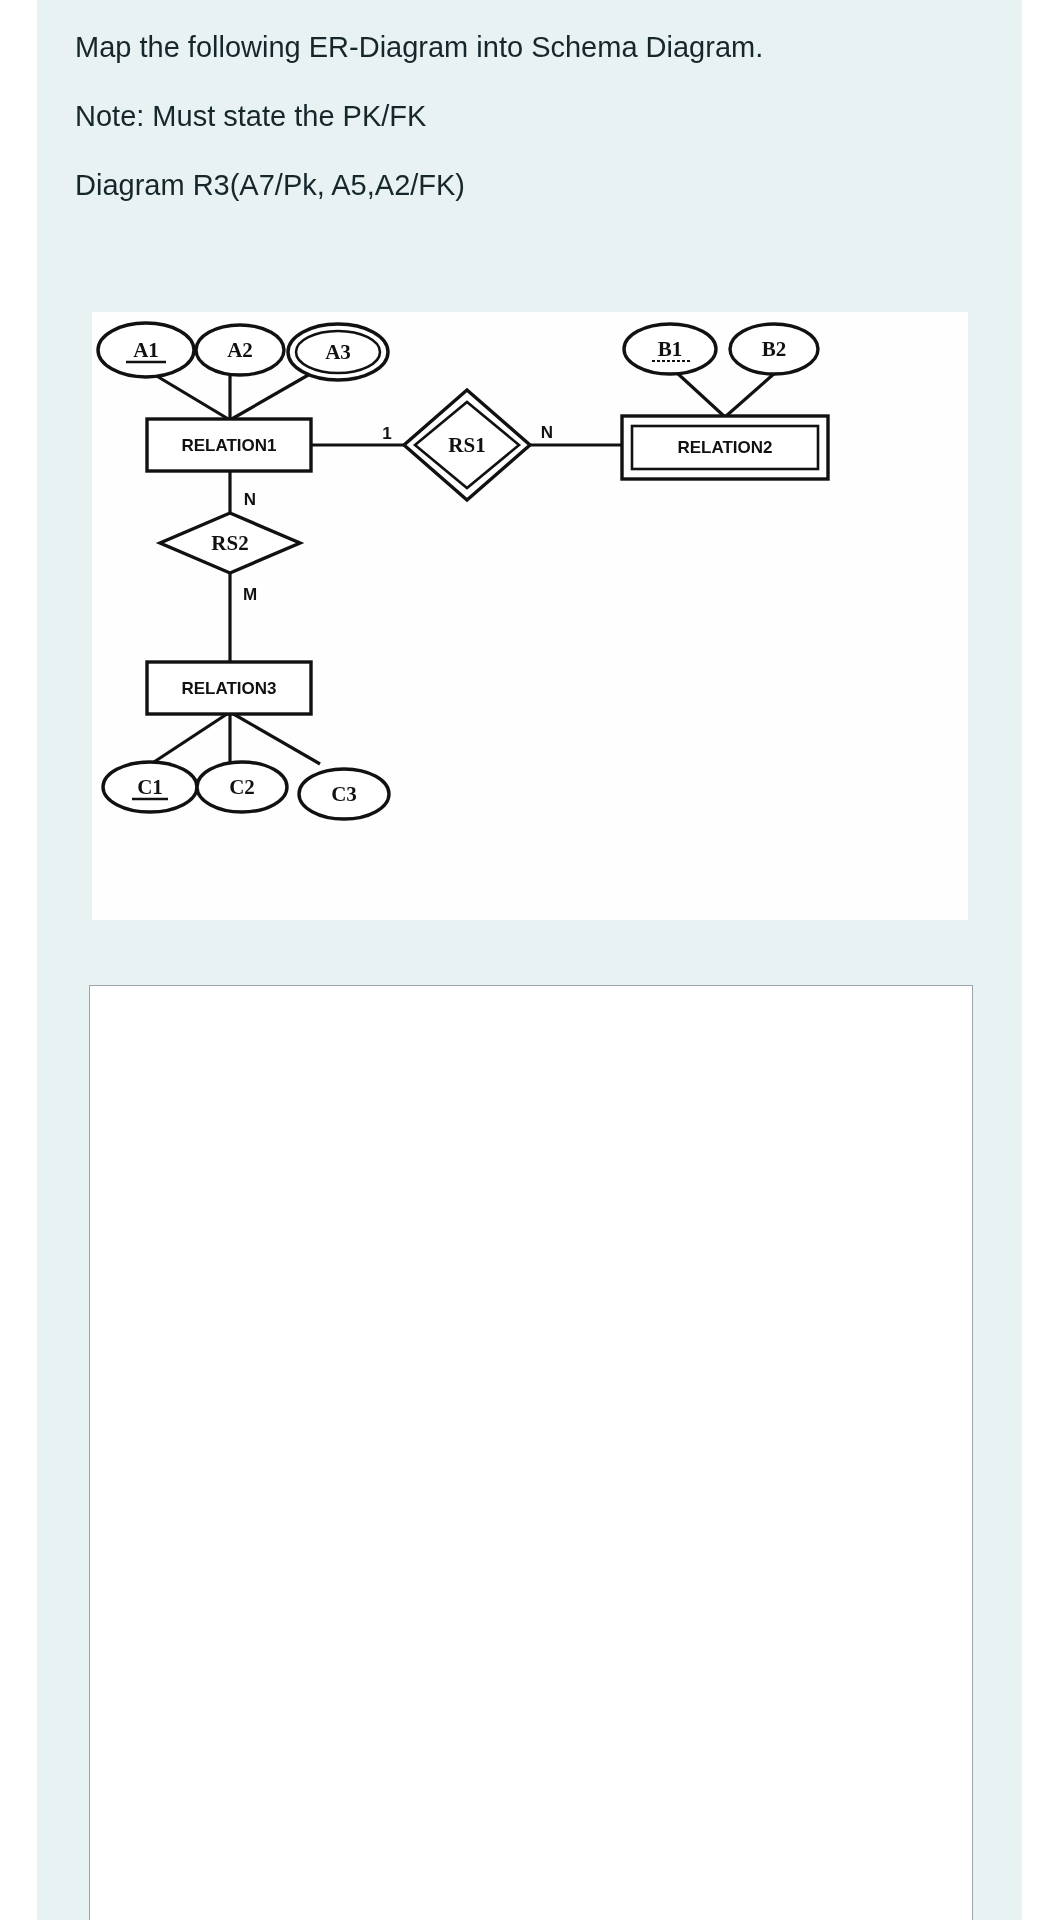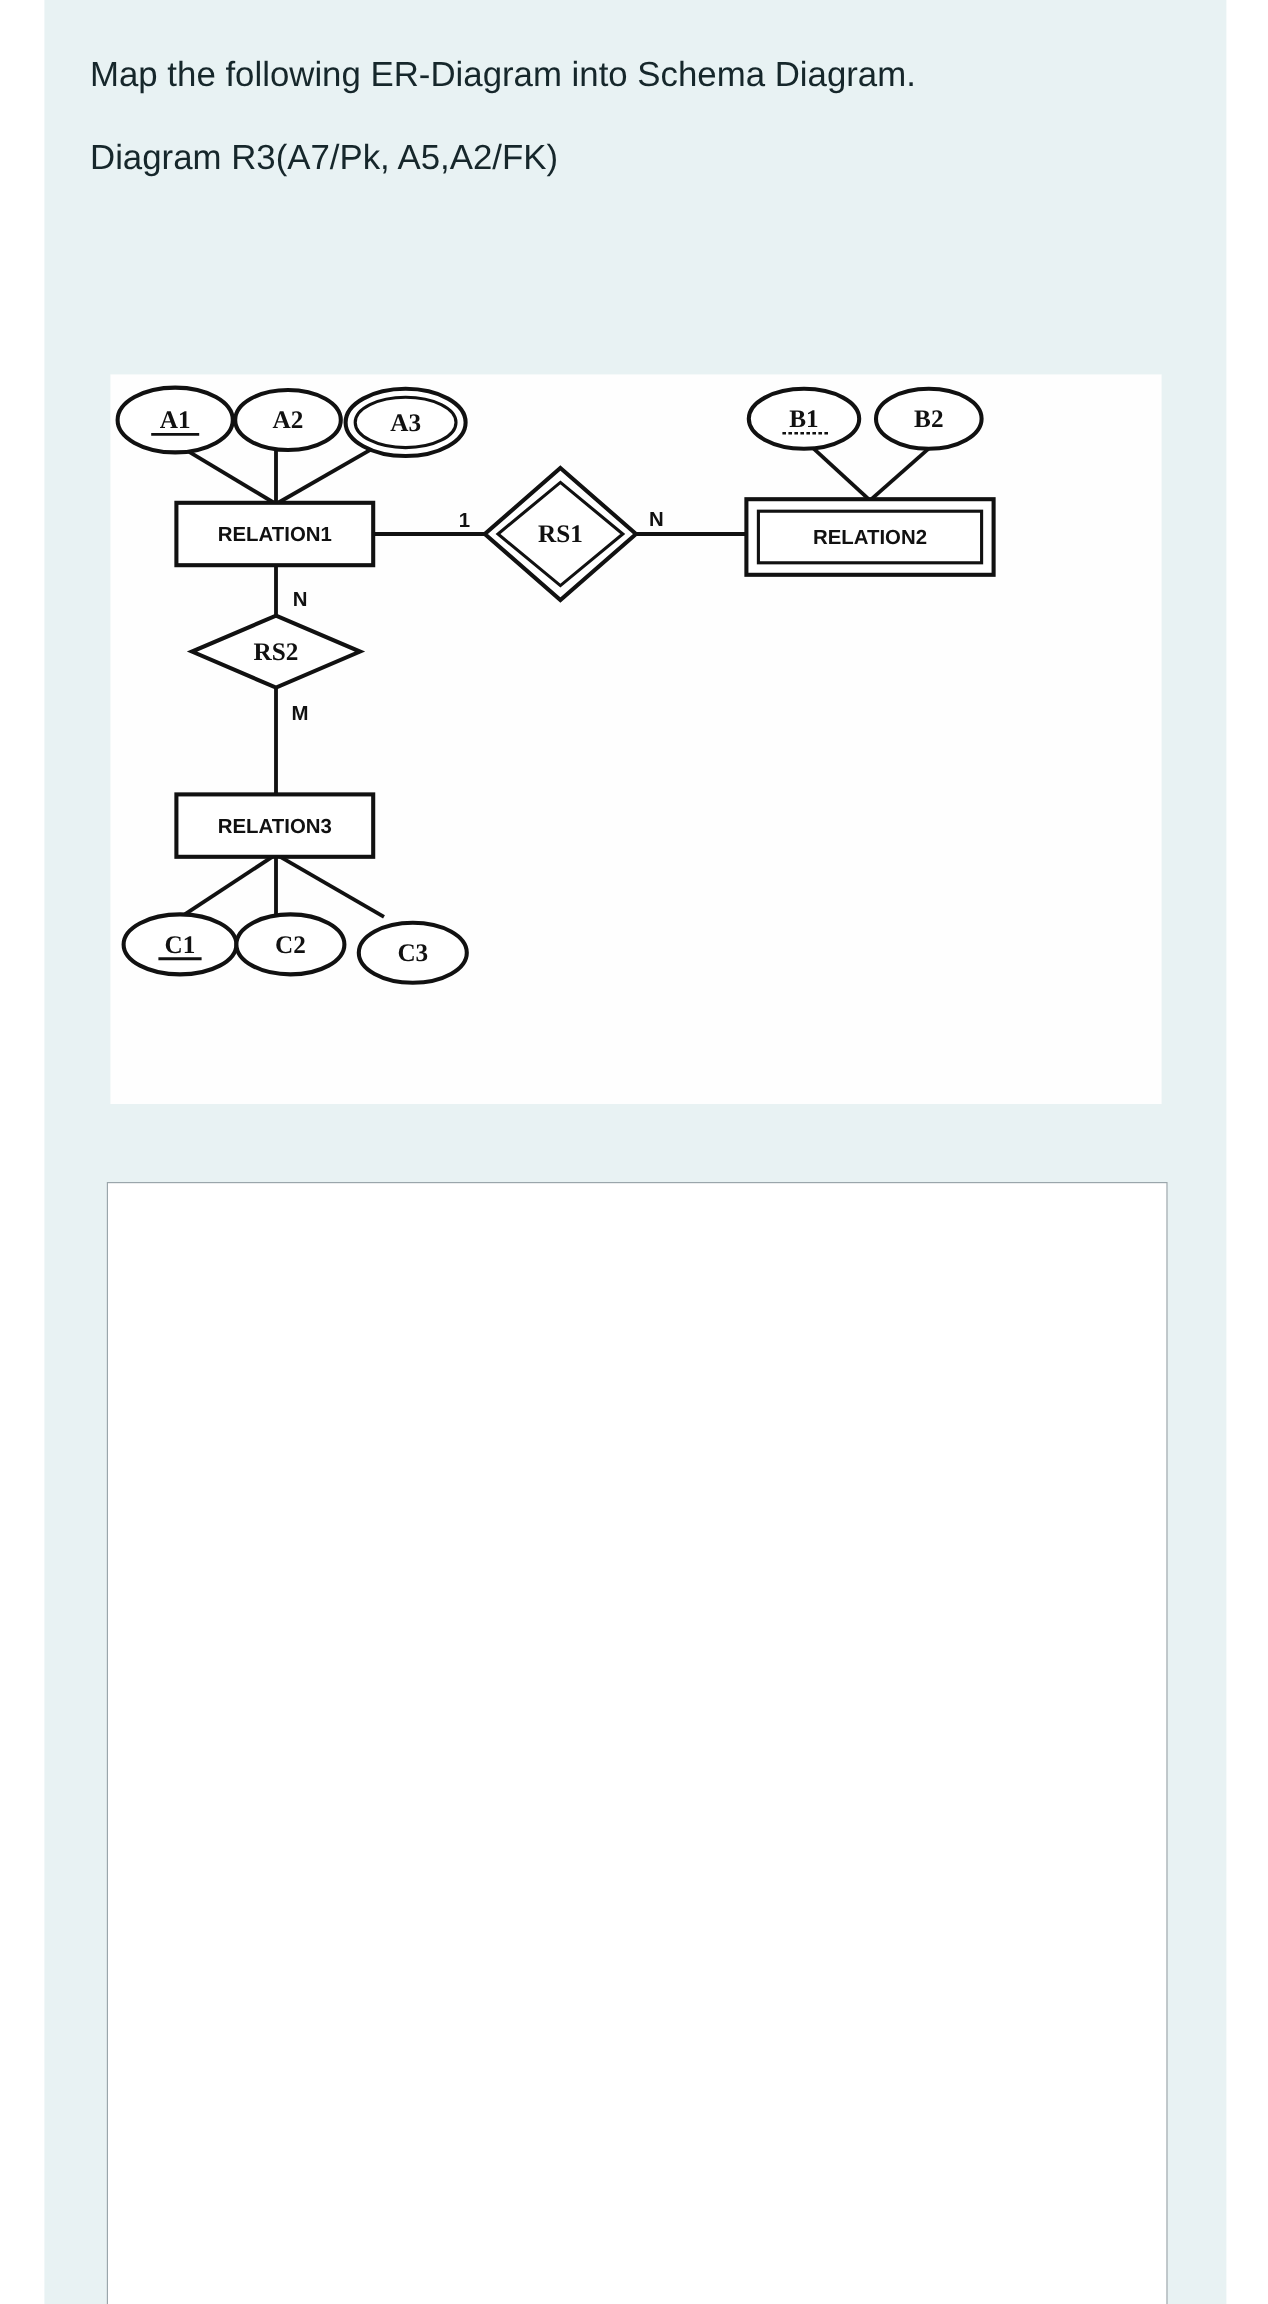--- a/index.html
+++ b/index.html
@@ -25,21 +25,21 @@
     position: absolute;
     left: 38px;
     top: 24px;
     width: 700px;
     color: #16272b;
     font-size: 29px;
     line-height: 47px;
     font-family: "Liberation Sans", sans-serif;
   }
   .q-line {
-    margin: 16px 0 22px 0;
+    margin: 0 0 22px 0;
   }
   .q-line.last { margin-bottom: 0; }
 
   .diagram-card {
     position: absolute;
     left: 55px;
     top: 312px;
     width: 876px;
     height: 608px;
     background: #fefefe;
@@ -95,20 +95,21 @@
     fill: none;
   }
 </style>
 </head>
 <body>
 
 <div class="page">
 
   <div class="question-text">
     <p class="q-line">Map the following ER-Diagram into Schema Diagram.</p>
+    <p class="q-line">Note: Must state the PK/FK</p>
     <p class="q-line last">Diagram R3(A7/Pk, A5,A2/FK)</p>
   </div>
 
   <div class="diagram-card">
     <svg class="diagram-svg" viewBox="0 0 876 608" xmlns="http://www.w3.org/2000/svg">
 
       <line class="er-line" x1="58" y1="60" x2="138" y2="108"></line>
 
       <line class="er-line" x1="138" y1="58" x2="138" y2="108"></line>
 

